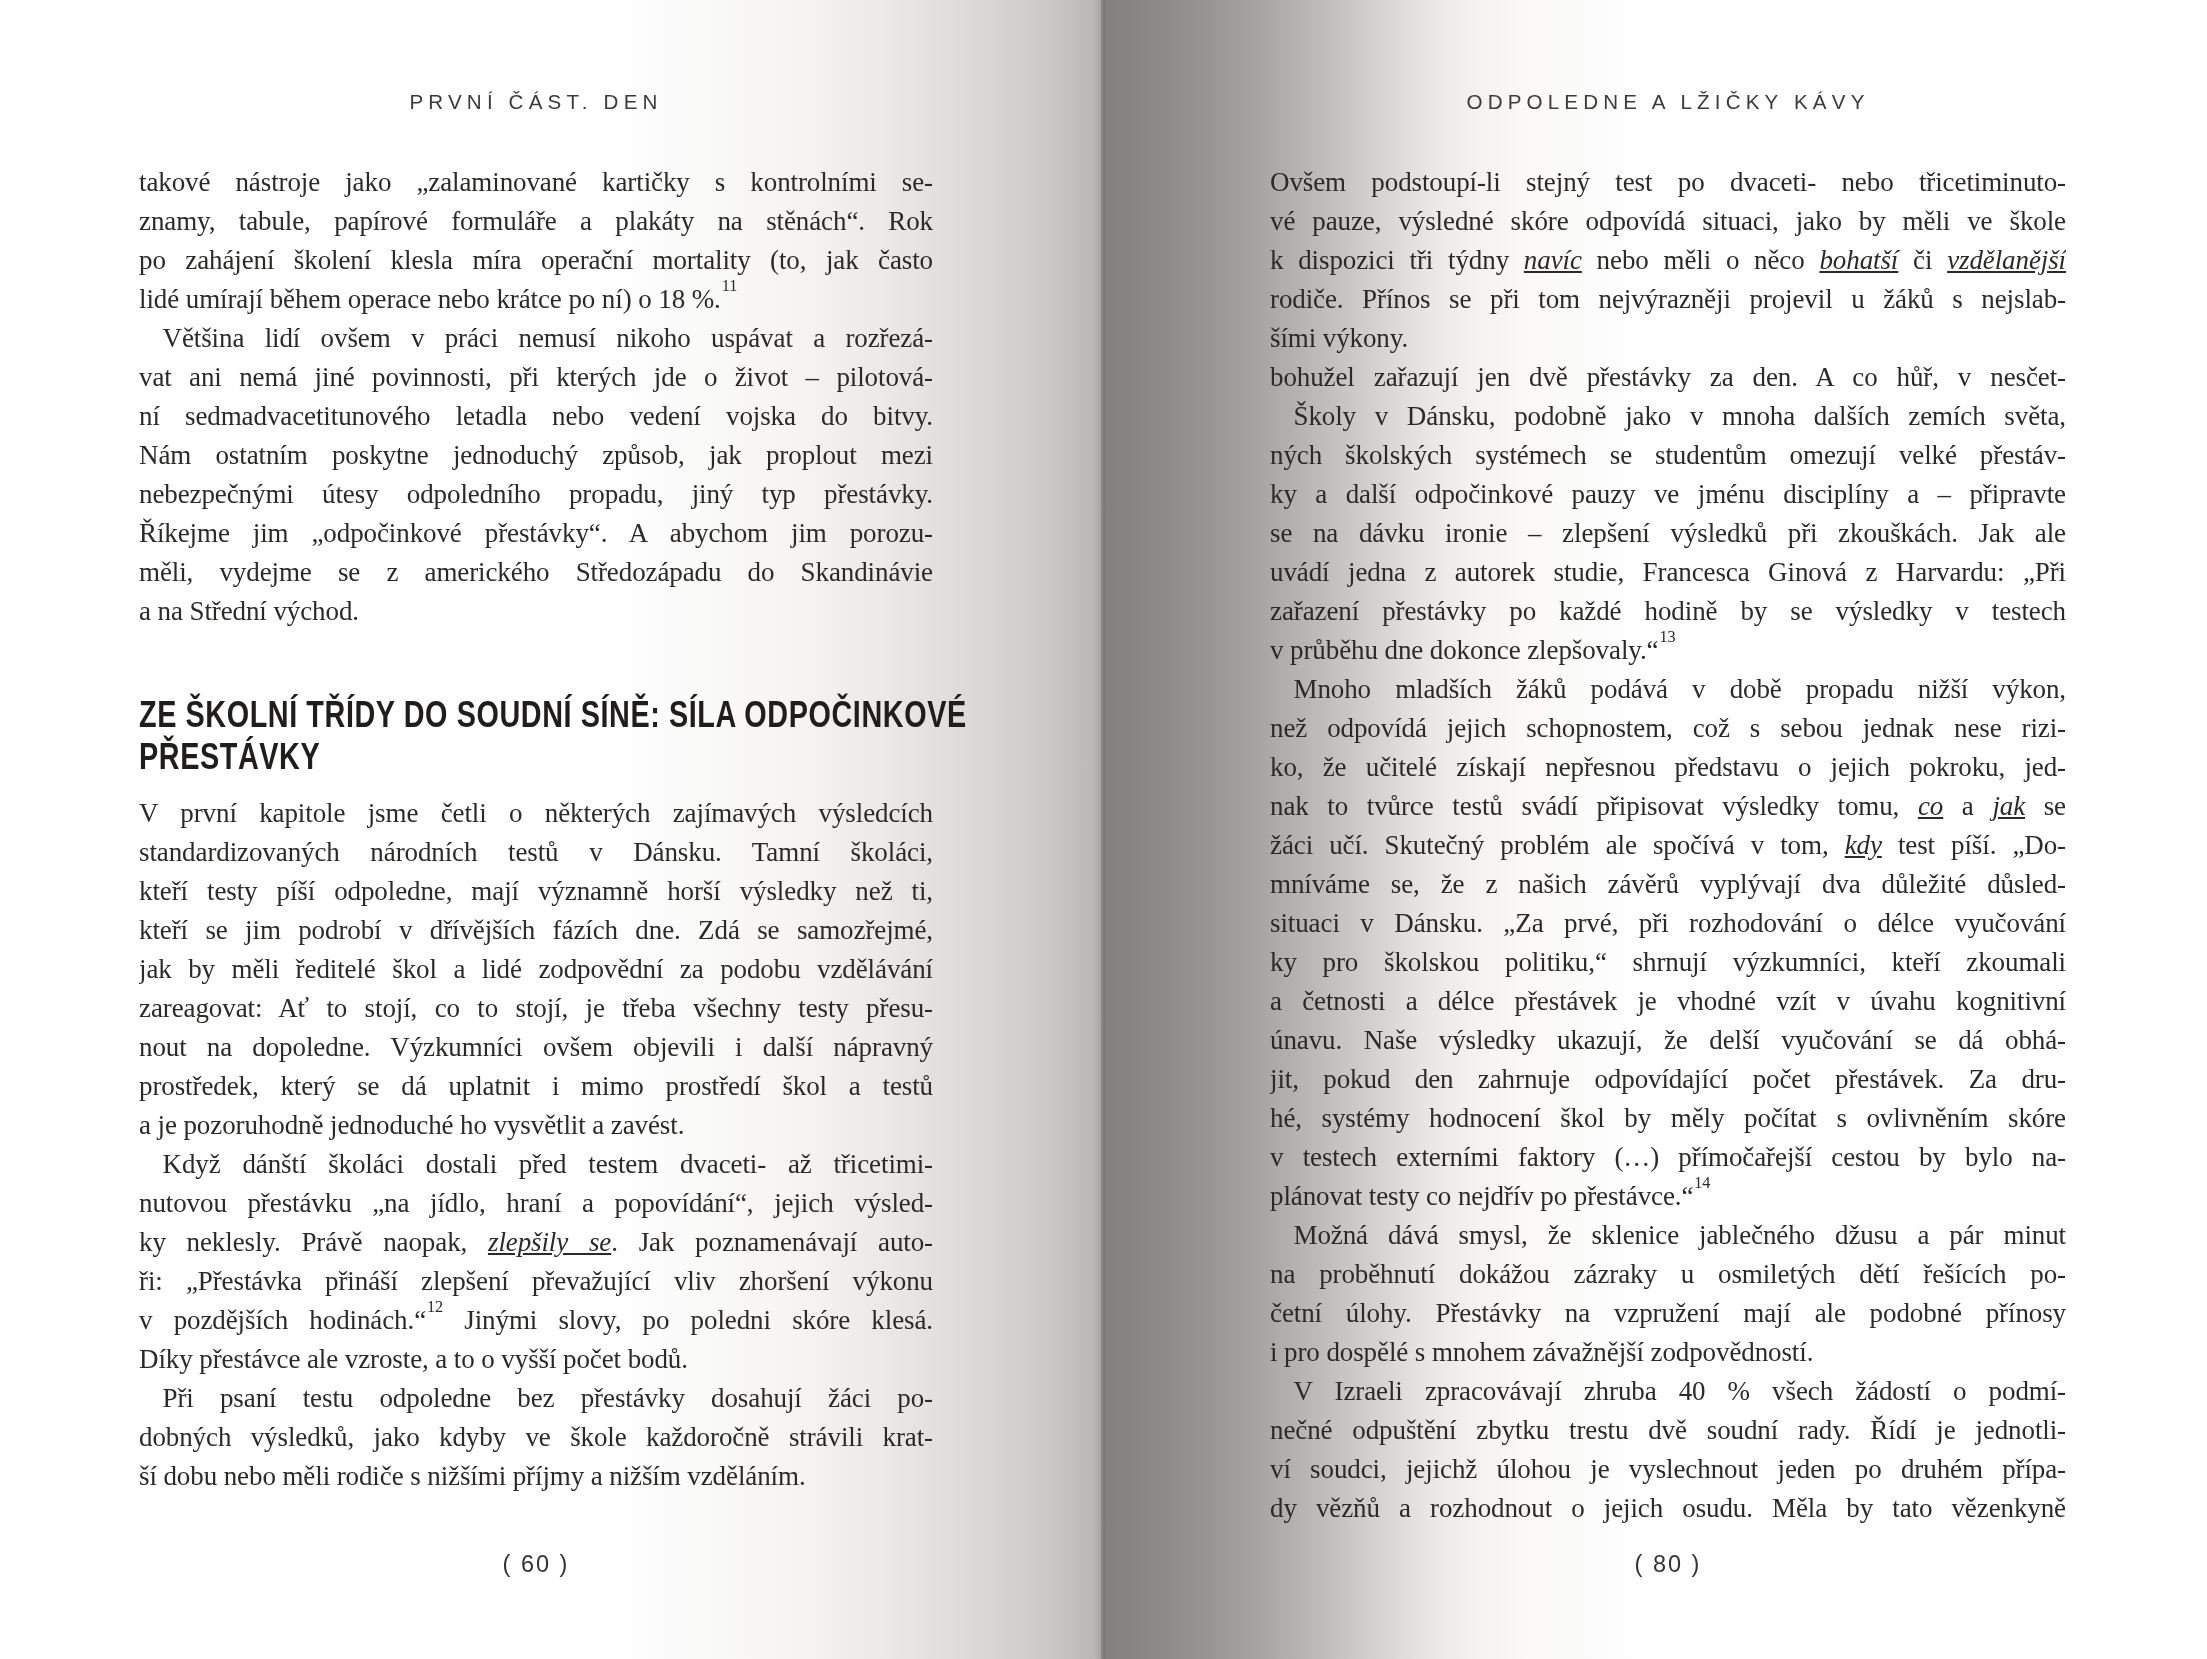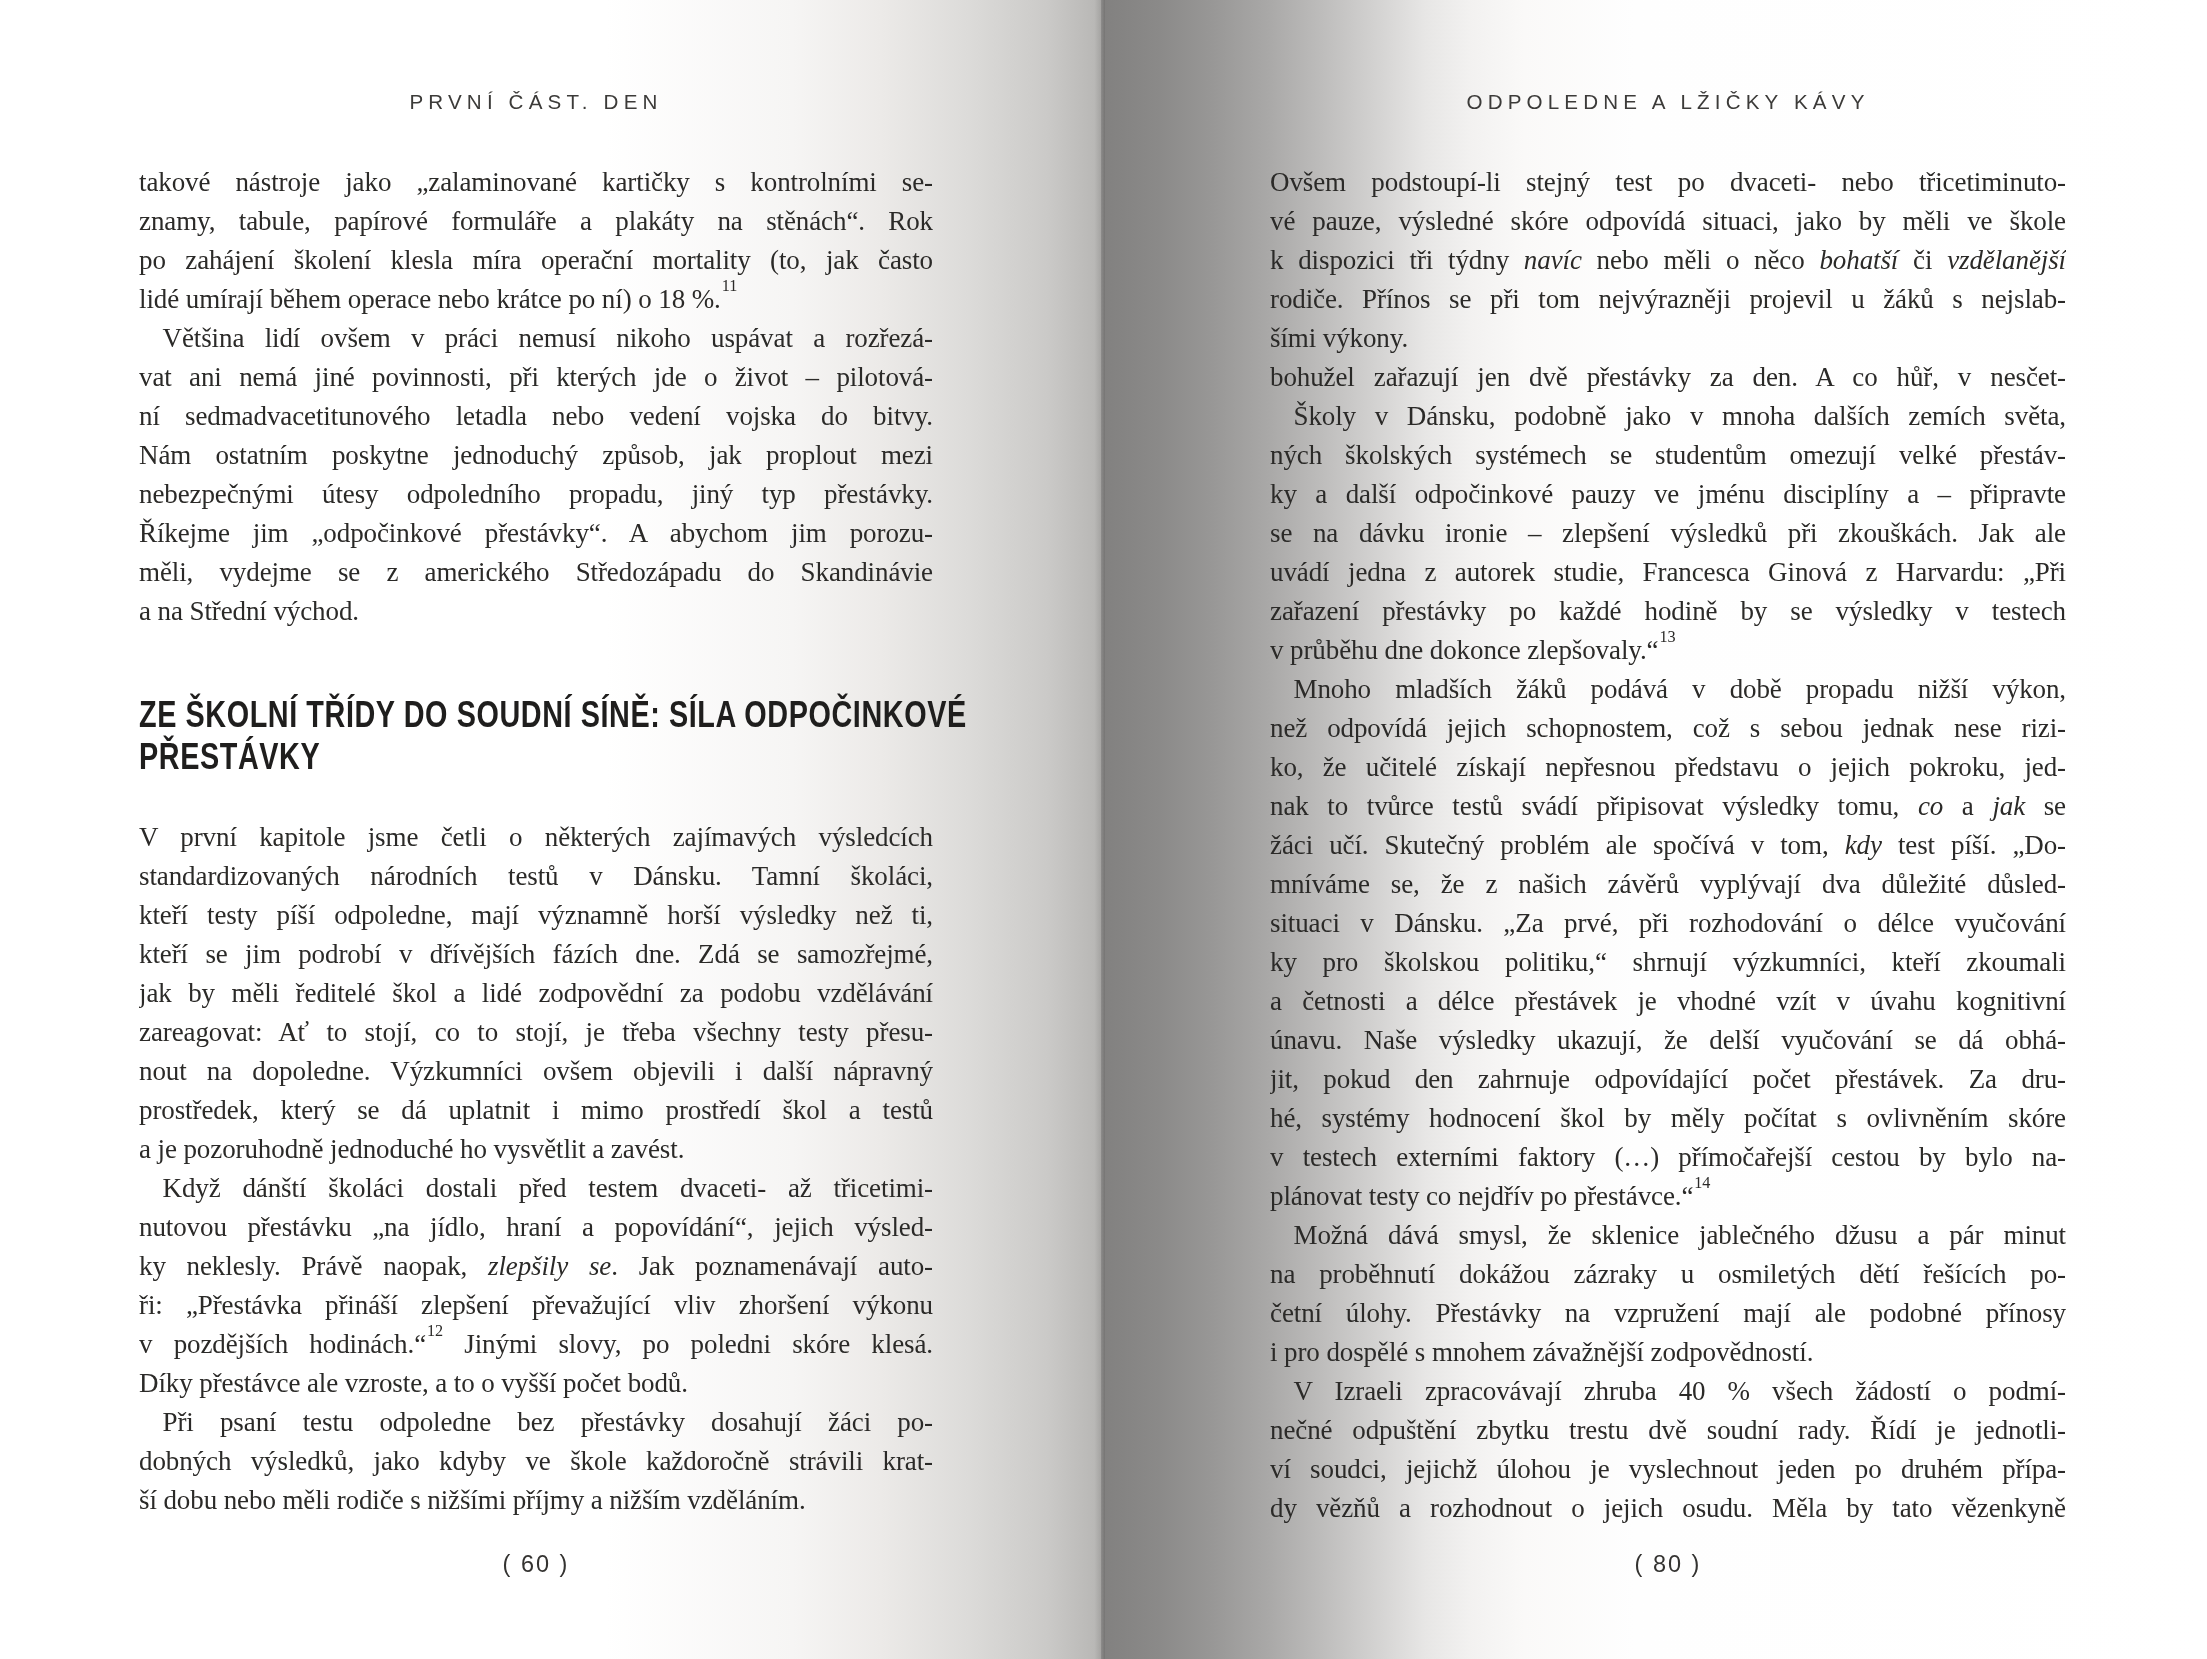--- a/index.html
+++ b/index.html
@@ -47,26 +47,26 @@
   }
   .col-left  { left: 139px; width: 794px; }
   .col-right { left: 165px; width: 796px; }
   .para { margin: 0; }
   .line {
     height: 39px; overflow: hidden;
     text-align: justify; text-align-last: justify;
   }
   .line.no-just { text-align: left; text-align-last: left; }
   .line.indent { text-indent: 23.5px; }
-  .line i { font-style: italic; }
+  .line i { font-style: italic; text-decoration: underline; }
   .line sup {
     font-size: 60%; line-height: 0;
     position: relative; top: -0.45em; margin-left: 1px;
   }
-  .heading-block { margin-top: 63px; margin-bottom: 40px; }
+  .heading-block { margin-top: 63px; margin-bottom: 16px; }
   .heading-line { height: 42px; line-height: 42px; white-space: nowrap; }
   .heading-line .cond {
     display: inline-block;
     transform: scaleX(0.8); transform-origin: left center;
     font-family: "Liberation Sans", sans-serif;
     font-weight: 700; font-size: 36px;
     letter-spacing: 0.02em;
     color: #1f1e1d;
   }
   .page-number {

